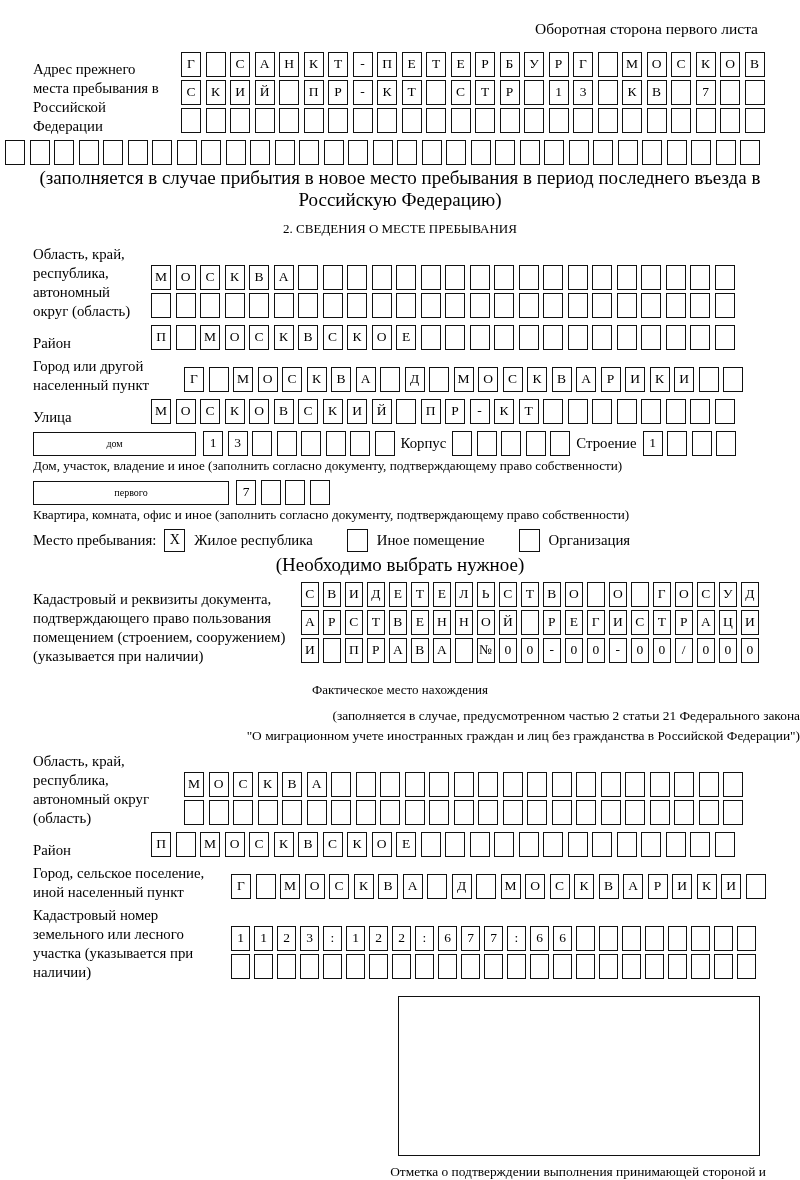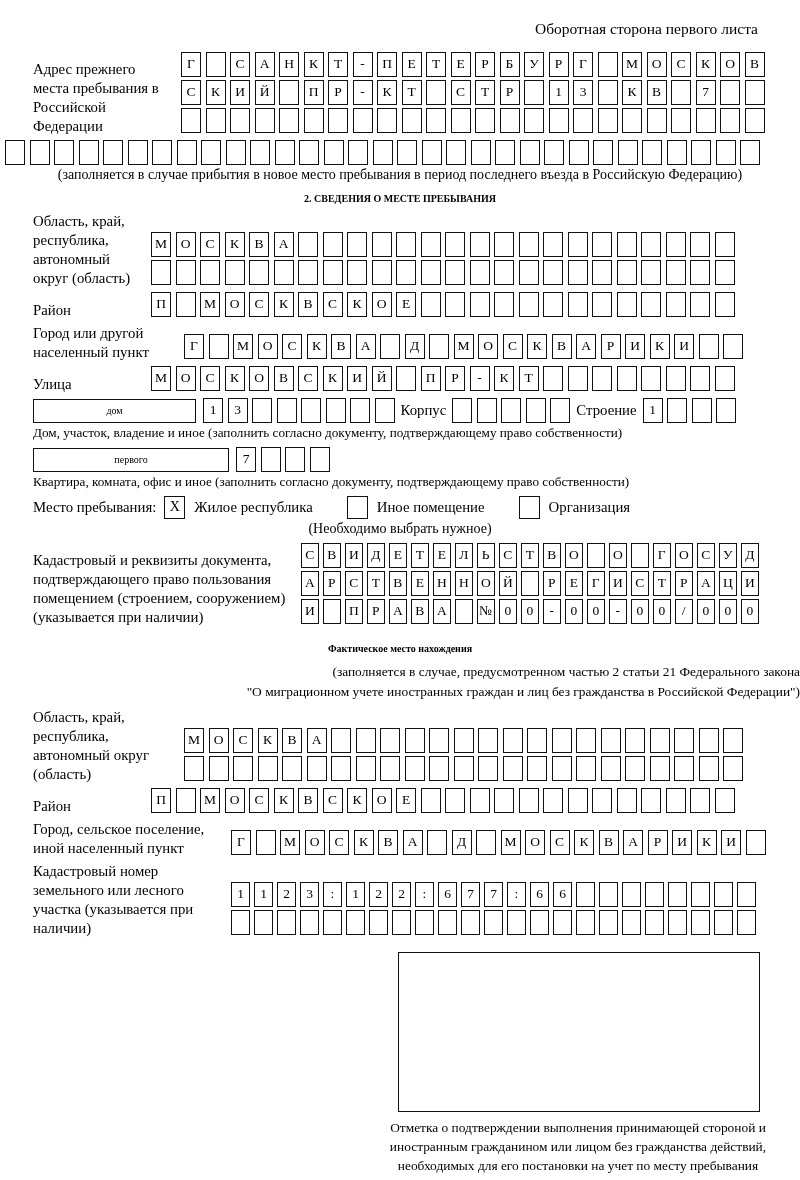--- a/index.html
+++ b/index.html
@@ -18,23 +18,23 @@
   .cells-sm  .cell{flex-basis:19px;  width:19px; gap:4px;}
   .cells-sm{gap:4px;}
 
   .frow{display:flex; align-items:flex-end; margin:0 0 4px 33px;}
   .lbl{font-size:14.8px; line-height:19px; margin-right:6px; flex:0 0 auto;}
   .w142{width:142px;} .w112{width:112px;} .w145{width:145px;}
   .w262{width:262px;} .w192{width:192px;}
   .rows-col{display:flex; flex-direction:column;}
 
   .fullrow{margin:0 0 2px 5px;}
-  .note-c{text-align:center; font-size:14px; margin:2px 10px 10px 10px;}
+  .note-c{text-align:center; font-size:19px; margin:2px 10px 10px 10px;}
   .note-l{font-size:13.2px; margin:1px 0 6px 33px;}
-  .hdr{text-align:center; font-weight:bold; font-size:10px; margin:8px 0 8px 0;}
+  .hdr{text-align:center; font-weight:normal; font-size:13px; margin:8px 0 8px 0;}
 
   .inline-row{display:flex; align-items:center; margin:2px 0 2px 33px;}
   .widebox{box-sizing:border-box; border:1.6px solid #111; height:24px;
            text-align:center; font-size:10px; line-height:21px;}
   .wb-house{width:163px; margin-right:7px;}
   .wb-apt{width:196px; margin-right:7px;}
   .small-lab{font-size:14.8px; padding:0 6px;}
 
   .stay-row{display:flex; align-items:center; margin:6px 0 2px 33px; font-size:14.8px;}
   .chk{box-sizing:border-box; border:1.6px solid #111; width:21px; height:23px;

